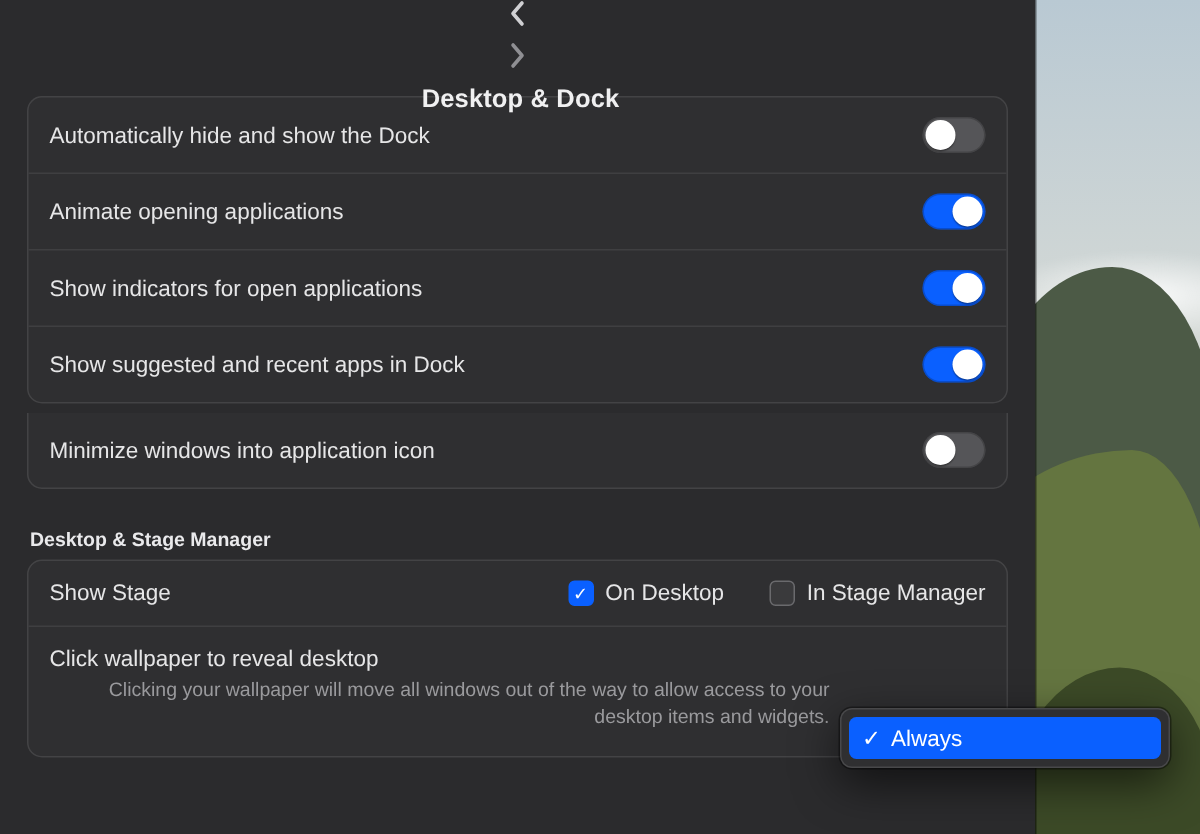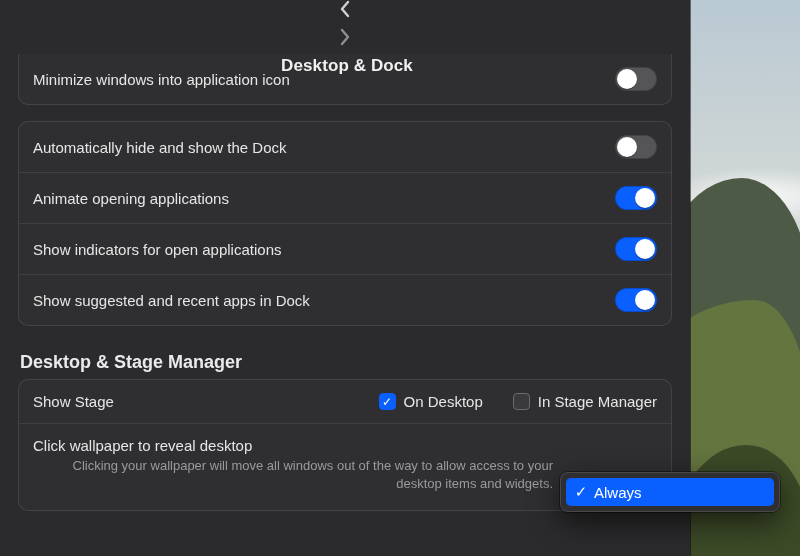--- a/index.html
+++ b/index.html
@@ -124,21 +124,21 @@
     color: var(--text-dim);
     font-size: 13px;
     line-height: 1.35;
     margin-top: 3px;
   }
   .row.column2 { display:block; padding-bottom: 18px;}
   .row.column2 .label { display:block; }
   .row.column2 .desc { display:block; max-width: 520px; text-align: right;}
 
   .section-title {
-    font-size: 18px; font-weight: 700; color: #eaeaec;
+    font-size: 13px; font-weight: 700; color: #eaeaec;
     margin: 26px 2px 6px 2px;
   }
 
   
   .toggle {
     position: relative;
     width: 42px; height: 24px;
     background: var(--toggle-off);
     border-radius: 12px;
     box-shadow: inset 0 0 0 1px rgba(0,0,0,0.2);
@@ -212,51 +212,51 @@
     <div class="nav-arrow">
       <svg width="12" height="18" viewBox="0 0 12 18">
           <path d="M3 2 L9 9 L3 16" stroke="currentColor" stroke-width="2.4" fill="none" stroke-linecap="round" stroke-linejoin="round"></path>
         </svg>
     </div>
     <div class="title">Desktop &amp; Dock</div>
   </div>
 
   <div class="content top-cut">
 
+    <div class="panel" style="margin-top:16px">
+      <div class="row">
+        <span class="label">Automatically hide and show the Dock</span>
+        <span class="toggle">
+            <span class="knob"></span>
+          </span>
+      </div>
+      <div class="row">
+        <span class="label">Animate opening applications</span>
+        <span class="toggle on">
+            <span class="knob"></span>
+          </span>
+      </div>
+      <div class="row">
+        <span class="label">Show indicators for open applications</span>
+        <span class="toggle on">
+            <span class="knob"></span>
+          </span>
+      </div>
+      <div class="row">
+        <span class="label">Show suggested and recent apps in Dock</span>
+        <span class="toggle on">
+            <span class="knob"></span>
+          </span>
+      </div>
+    </div>
+
     <div class="panel first">
       <div class="row">
         <span class="label">Minimize windows into application icon</span>
         <span class="toggle">
-            <span class="knob"></span>
-          </span>
-      </div>
-    </div>
-
-    <div class="panel" style="margin-top:16px">
-      <div class="row">
-        <span class="label">Automatically hide and show the Dock</span>
-        <span class="toggle">
-            <span class="knob"></span>
-          </span>
-      </div>
-      <div class="row">
-        <span class="label">Animate opening applications</span>
-        <span class="toggle on">
-            <span class="knob"></span>
-          </span>
-      </div>
-      <div class="row">
-        <span class="label">Show indicators for open applications</span>
-        <span class="toggle on">
-            <span class="knob"></span>
-          </span>
-      </div>
-      <div class="row">
-        <span class="label">Show suggested and recent apps in Dock</span>
-        <span class="toggle on">
             <span class="knob"></span>
           </span>
       </div>
     </div>
 
     <div class="section-title">Desktop &amp; Stage Manager</div>
 
     <div class="panel">
       <div class="row">
         <span class="label">Show Stage</span>

